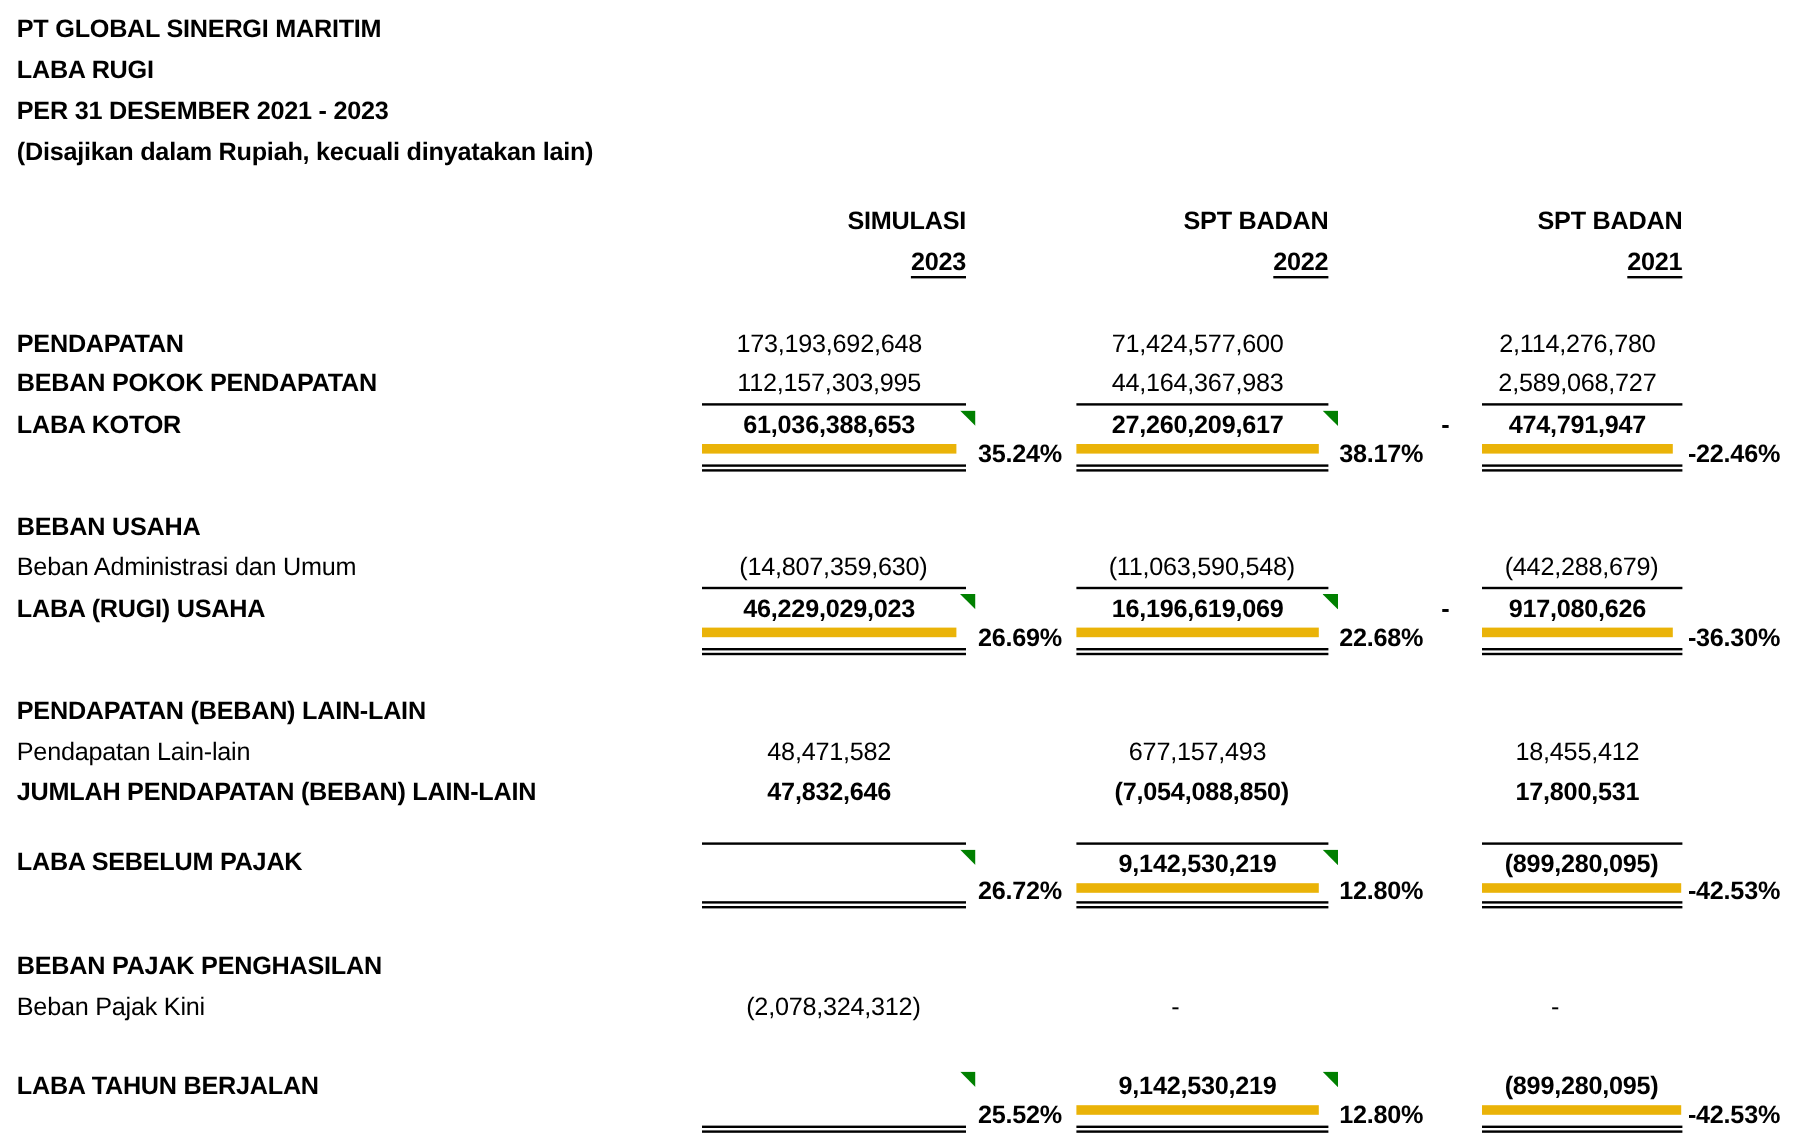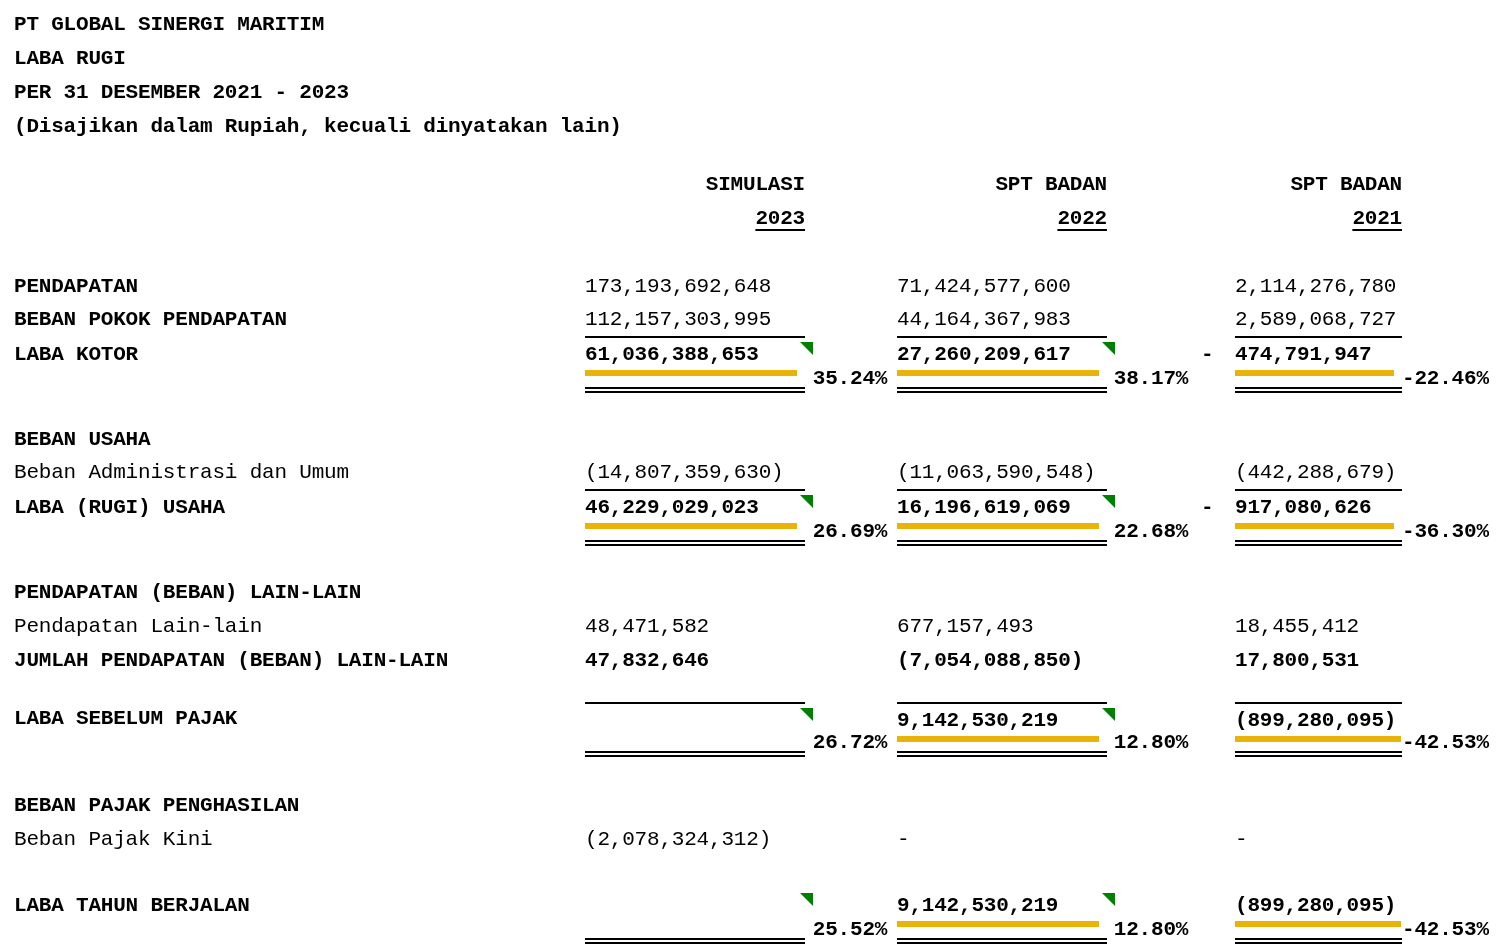--- a/index.html
+++ b/index.html
@@ -2,53 +2,53 @@
 <html style="--marker: #008000;"><head>
 <meta charset="utf-8">
 <style>
   * { margin:0; padding:0; box-sizing:border-box; }
   html,body { background:#fff; }
   body {
     width:1509px; height:946px; overflow:hidden;
     color:#000; font-family:"Liberation Sans", sans-serif;
     font-size:21px; letter-spacing:-0.2px;
   }
-  .page { padding:8px 0 0 14px; width:1397px;font-family:Liberation Mono, monospace; }
+  .page { padding:8px 0 0 14px; width:1397px; }
 
   
   .doc-header .h { font-weight:700; line-height:34px; white-space:nowrap; }
   .vspace { width:100%; }
 
   
   .grid-head { display:grid; grid-template-columns:571px 220px 92px 210px 90px 205px 100px; }
   .grid-data { display:grid; grid-template-columns:571px 220px 92px 210px 90px 38px 167px 100px; }
   .colhead .cell { text-align:right; font-weight:700; line-height:34px; }
   .colhead .year { text-decoration:underline; text-underline-offset:5px; text-decoration-thickness:2px; }
 
   
   .row { min-height:34px; }
   .cell { line-height:33px; white-space:nowrap; }
   .label { text-align:left; }
   .b { font-weight:700; }
-  .val { position:relative; text-align:left; padding-right:8px; }
+  .val { position:relative; text-align:center; padding-right:8px; }
   .val .paren { margin-right:-7px; }
   .val.dash { padding-right:45px; }
   .pct { text-align:center; font-weight:700; padding-right:2px;margin-top:24px; }
   .grid-data .pct:last-child { padding-right:14px; }
   .minus { text-align:left; padding-left:4px; font-weight:700; }
 
   
   .row.underline .cell { line-height:31px; }
   .row.underline .val { border-bottom:2px solid #000; }
 
   
   .row.total { min-height:44px; }
   .row.total .cell { padding-top:3px; line-height:28px; }
   .row.total .val { border-bottom:6px double #000; padding-bottom:3px; }
-  .row.total .val .inner { display:block; border-bottom:6px solid #eab308; padding-bottom:1px; }
+  .row.total .val .inner { display:block; border-bottom:8px solid #eab308; padding-bottom:1px; }
   .row.total-top .val { border-top:2px solid #000; }
 
   
   .mark {
     position:absolute; top:4px; right:-8px; width:13px; height:13px;
     background:var(--marker,#008000);
     clip-path:polygon(0 0, 100% 0, 100% 100%);
   }
 </style>
 </head>

